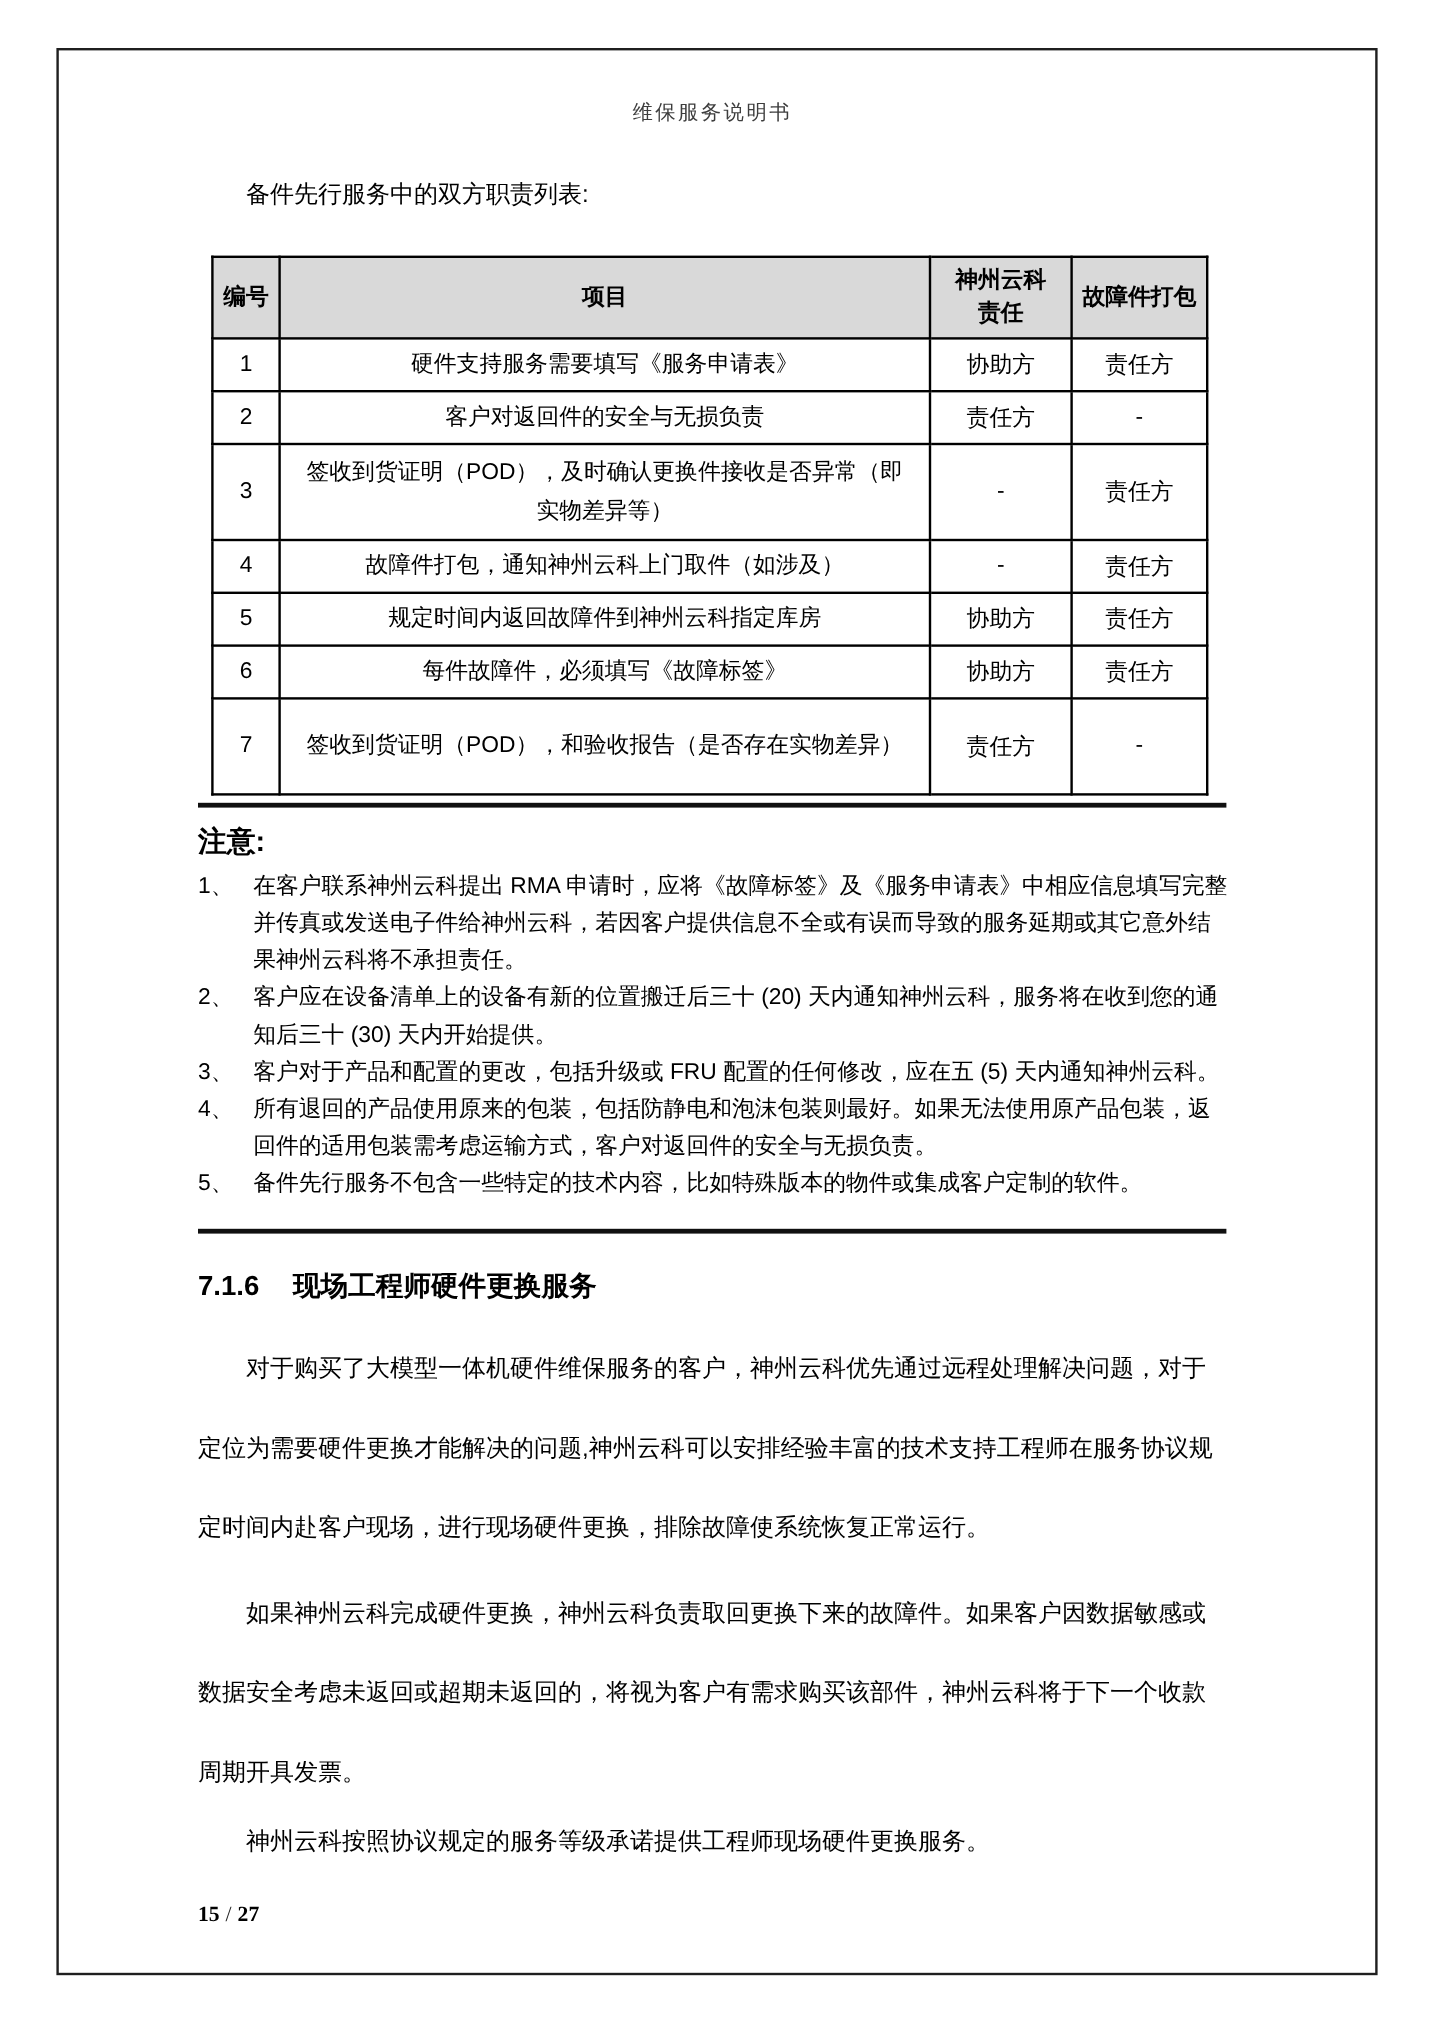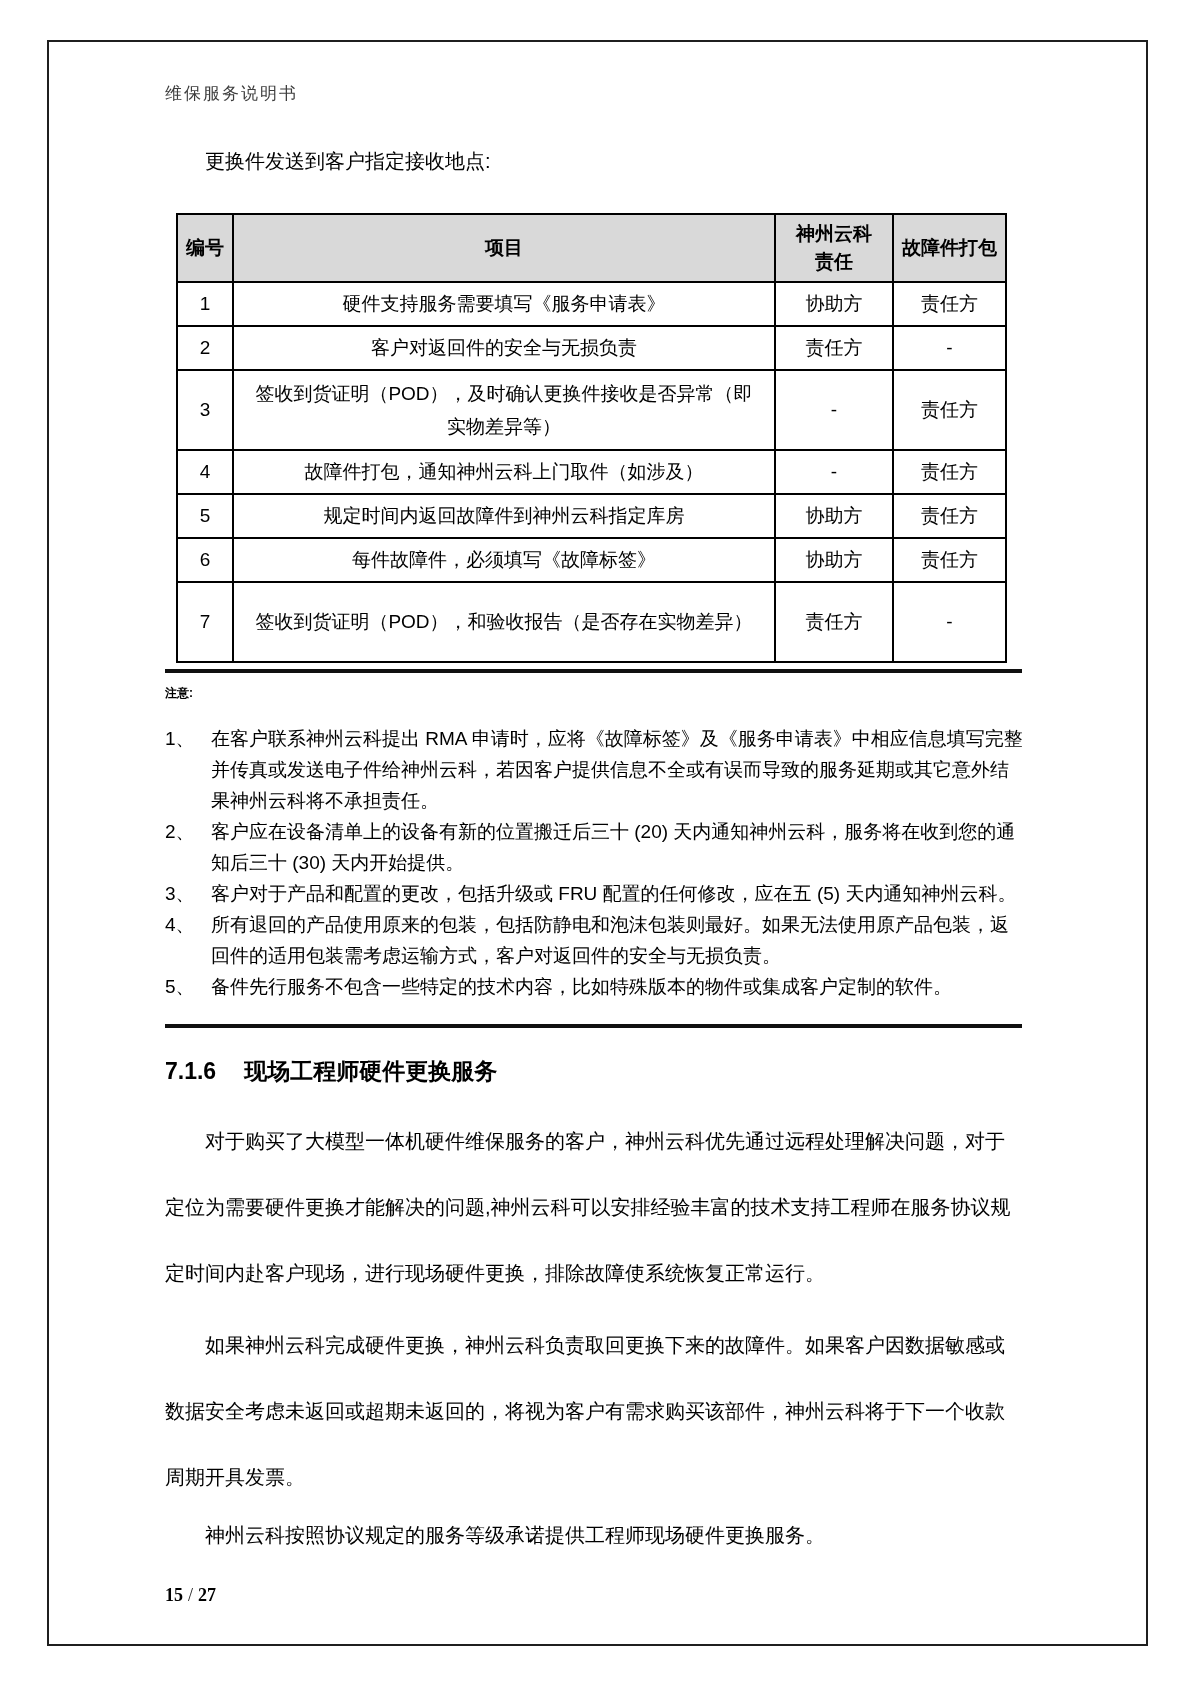--- a/index.html
+++ b/index.html
@@ -6,42 +6,42 @@
   body{
     width:1200px;height:1698px;background:#ffffff;position:relative;
     font-family:"Liberation Sans","DejaVu Sans",sans-serif;color:#000;
     -webkit-font-smoothing:antialiased;
   }
   .page-border{
     position:absolute;left:47px;top:40px;width:1101px;height:1606px;
     border:2px solid #1f1f1f;box-sizing:border-box;
   }
   .doc-header{
-    position:absolute;top:82px;left:165px;width:857px;text-align:left;
+    position:absolute;top:82px;left:165px;width:857px;text-align:center;
     font-family:"Liberation Serif","DejaVu Serif",serif;
     font-size:17px;color:#3d3d3d;letter-spacing:2px;
   }
   .intro{position:absolute;top:148px;left:205px;font-size:20px;}
   .resp-table{
     position:absolute;top:213px;left:176px;width:829px;
     border-collapse:collapse;table-layout:fixed;font-size:19px;
   }
   .resp-table th,.resp-table td{border:2px solid #000;box-sizing:border-box;padding:0;}
   .resp-table thead th{
     background:#d9d9d9;height:68px;font-weight:bold;text-align:center;
     vertical-align:middle;line-height:1.5;
   }
   .resp-table tbody td{text-align:center;vertical-align:middle;}
   .resp-table tbody tr{height:44px;}
   .resp-table tbody tr.tall{height:80px;}
   .resp-table td.item-cell{text-align:center;padding:4px 12px;line-height:1.75;}
   .rule{position:absolute;left:165px;width:857px;height:4px;background:#101010;}
   .rule-1{top:669px;}
   .rule-2{top:1024px;}
-  .notes-label{position:absolute;top:685px;left:165px;font-size:12px;font-weight:bold;}
+  .notes-label{position:absolute;top:685px;left:165px;font-size:24px;font-weight:bold;}
   .notes{
     position:absolute;top:723px;left:165px;width:860px;margin:0;padding:0;
     list-style:none;font-size:19px;line-height:31px;
   }
   .note-item{display:flex;align-items:flex-start;}
   .note-marker{width:46px;flex:none;}
   .note-text{flex:1;}
   .section-heading{position:absolute;top:1056px;left:165px;font-size:23px;font-weight:bold;}
   .section-number{margin-right:28px;}
   .para{
@@ -58,21 +58,21 @@
   .page-footer .sep{font-weight:normal;padding:0 5px;color:#222;}
 </style>
 </head>
 <body>
 
 <div>
   <div class="page-border"></div>
 
   <div class="doc-header">维保服务说明书</div>
 
-  <div class="intro">更换件发送到客户指定接收地点:</div>
+  <div class="intro">备件先行服务中的双方职责列表:</div>
 
   <table class="resp-table">
     <colgroup>
       <col style="width:56px">
         <col style="width:542px">
         <col style="width:118px">
         <col style="width:113px">
     </colgroup>
     <thead>
       <tr>

